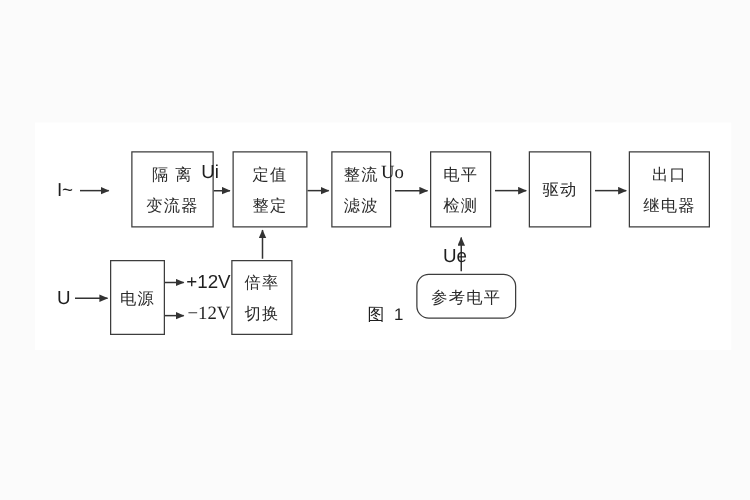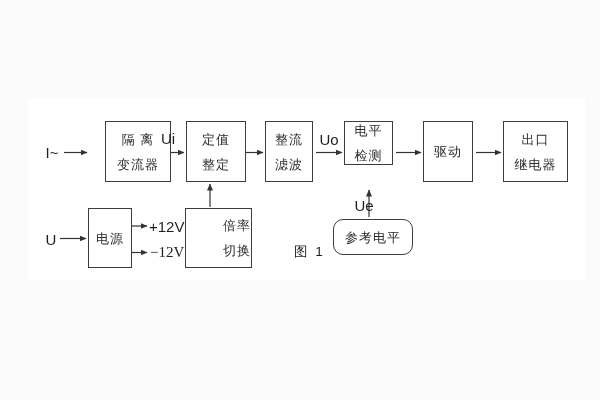--- a/index.html
+++ b/index.html
@@ -15,25 +15,25 @@
   }
   .box{
     position:absolute;border:1px solid #3d3d3d;background:#ffffff;
     display:flex;flex-direction:column;align-items:center;justify-content:center;
     font-size:13px;line-height:25px;letter-spacing:1px;white-space:pre;
     box-sizing:border-box;
   }
   .b1{left:105px;top:121px;width:66px;height:61px;}
   .b2{left:186px;top:121px;width:60px;height:61px;}
   .b3{left:265px;top:121px;width:48px;height:61px;}
-  .b4{left:344px;top:121px;width:49px;height:44px;}
+  .b4{left:344px;top:121px;width:49px;height:61px;}
   .b5{left:423px;top:121px;width:50px;height:61px;justify-content:center;}
   .b6{left:503px;top:121px;width:65px;height:61px;}
   .b7{left:88px;top:208px;width:44px;height:60px;}
-  .b8{left:185px;top:208px;width:67px;height:60px;align-items:flex-end;}
+  .b8{left:185px;top:208px;width:49px;height:60px;}
   .b9{left:333px;top:219px;width:80px;height:36px;border-radius:10px;}
   .lbl{
     position:absolute;font-size:15px;color:#1f1f1f;white-space:nowrap;
   }
   .lbl.c{transform:translate(-50%,-50%);}
   .lbl.l{transform:translateY(-50%);}
   .caption{
     position:absolute;left:294px;top:252px;transform:translateY(-50%);
     font-size:13.5px;color:#1f1f1f;letter-spacing:2px;white-space:pre;text-align:center;
   }
@@ -95,18 +95,18 @@
   <span>倍率</span>
   <span>切换</span>
 </div>
 <div class="box b9">
   <span>参考电平</span>
 </div>
 
 <div class="lbl c" style="left:52px;top:152px;">I~</div>
 <div class="lbl c" style="left:51px;top:239px;">U</div>
 <div class="lbl c" style="left:168px;top:138px;">Ui</div>
-<div class="lbl c" style="left:329px;top:139px;">Uo</div>
+<div class="lbl c" style="left:314px;top:139px;font-family:Liberation Serif, serif;">Uo</div>
 <div class="lbl c" style="left:364px;top:205px;">Ue</div>
 <div class="lbl l" style="left:149px;top:226px;">+12V</div>
 <div class="lbl l" style="left:150px;top:252px;font-family:Liberation Serif, serif;">−12V</div>
 
 <div class="caption">图 1</div>
 
 </body></html>

